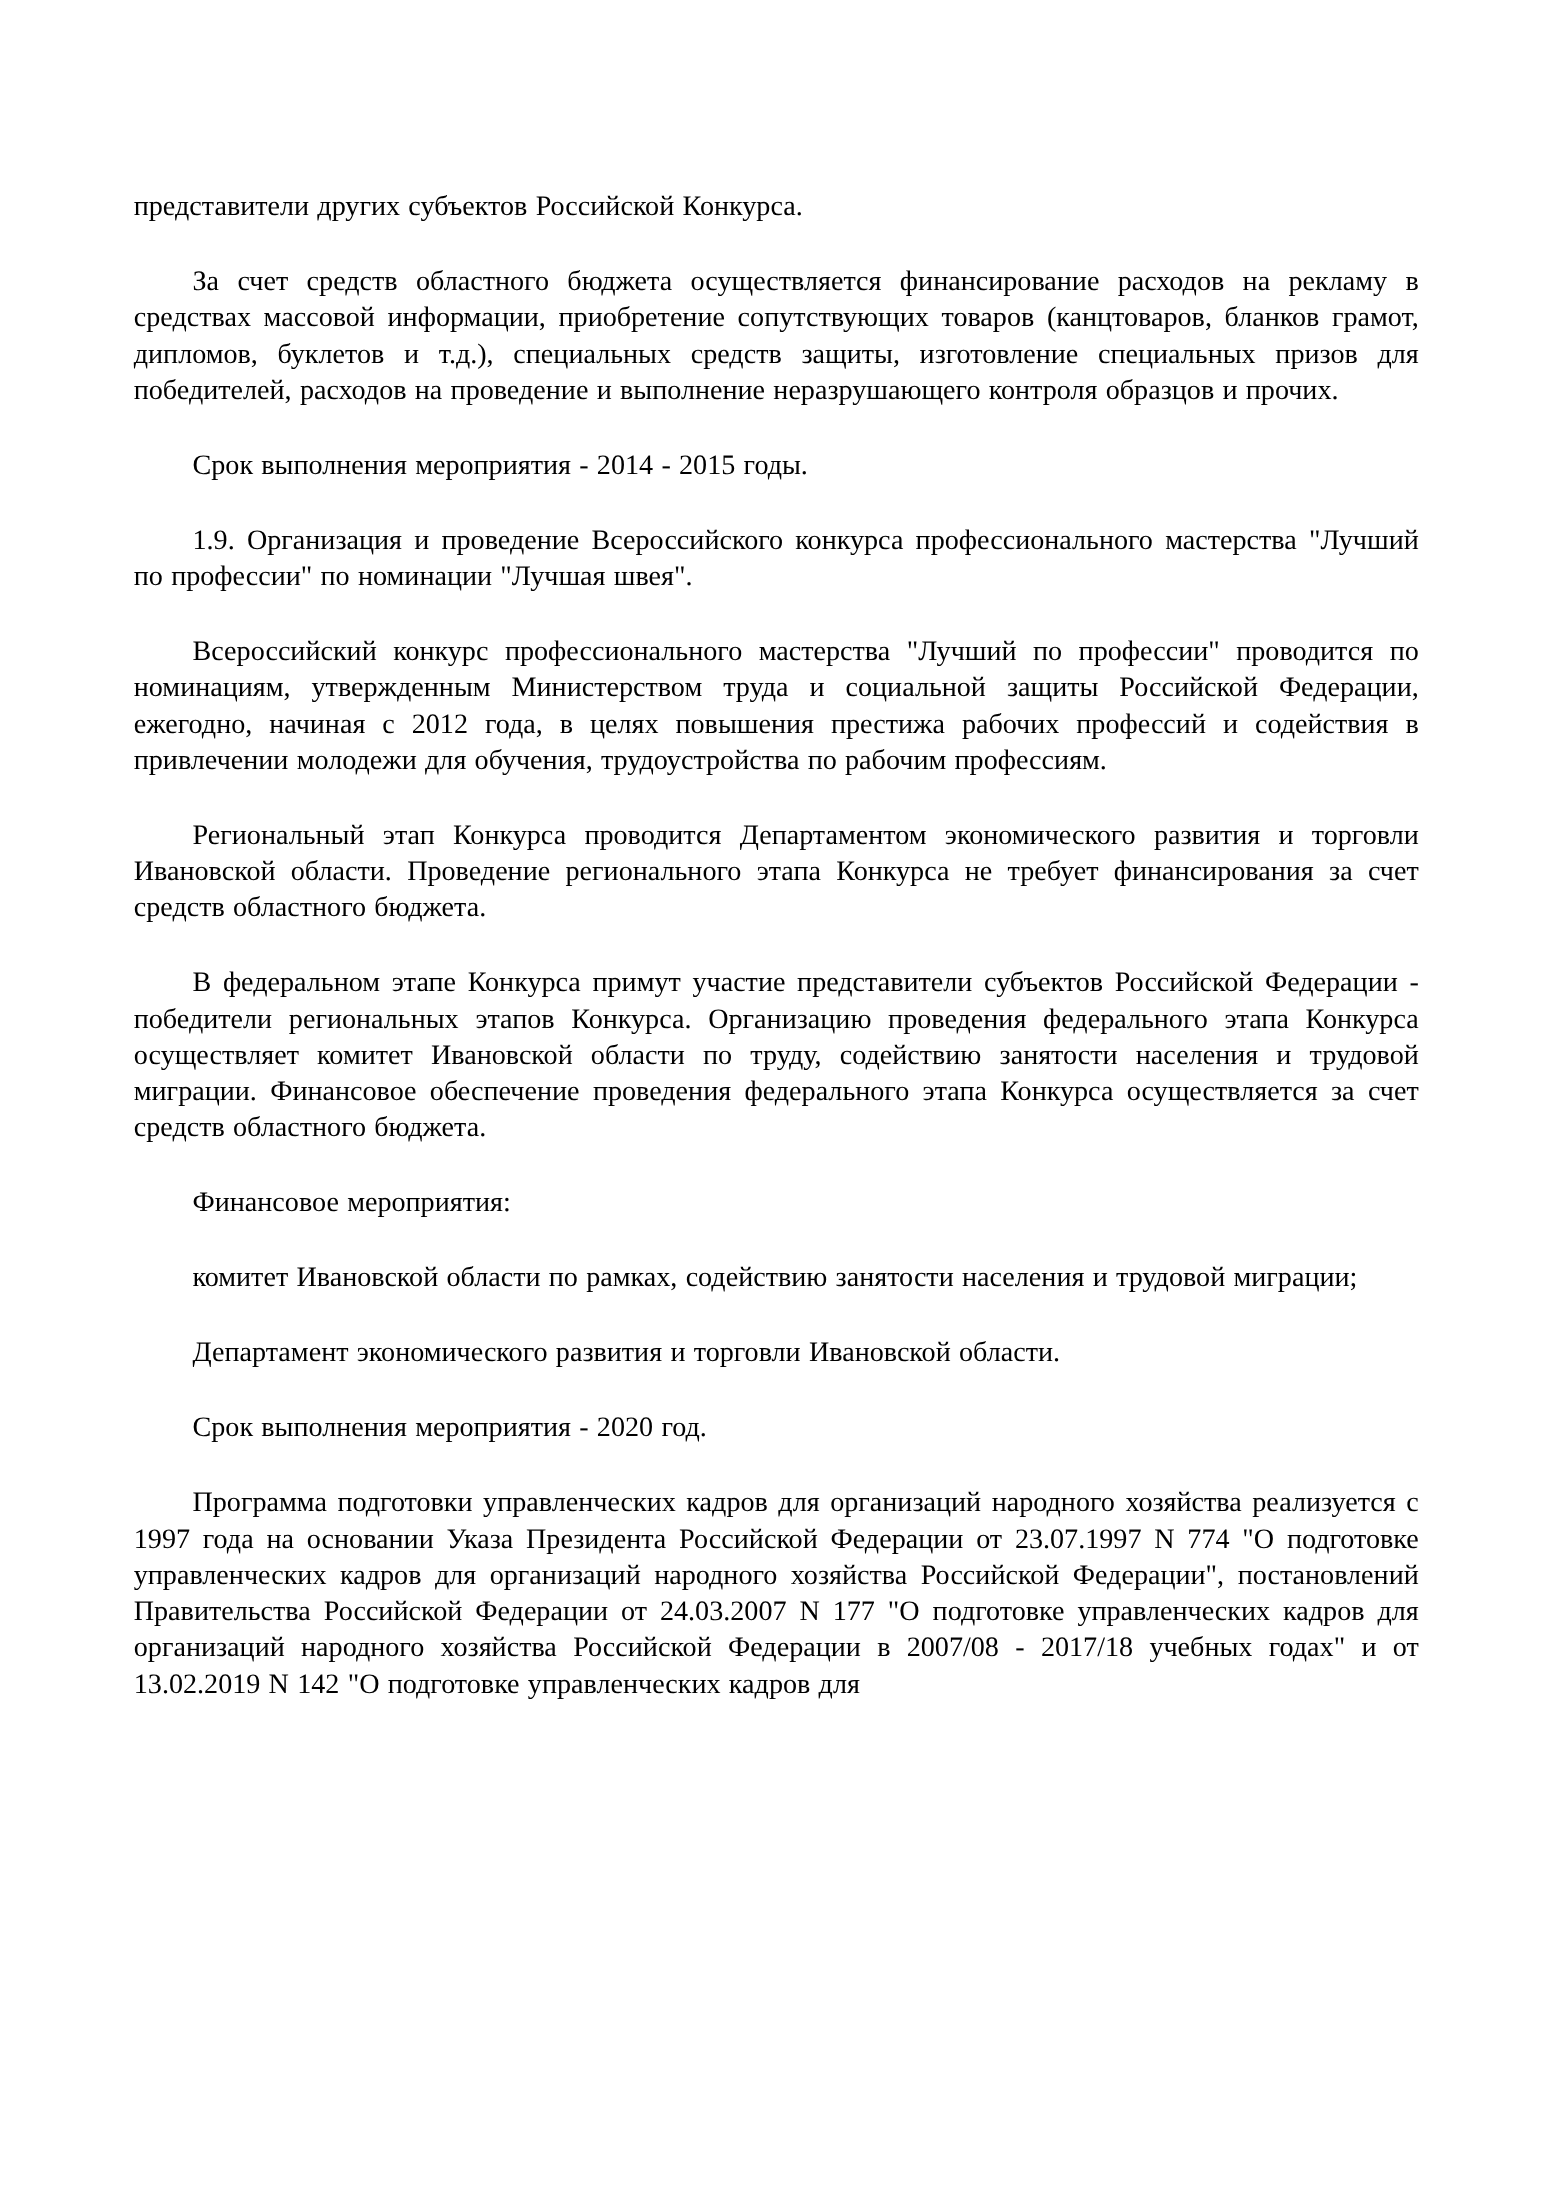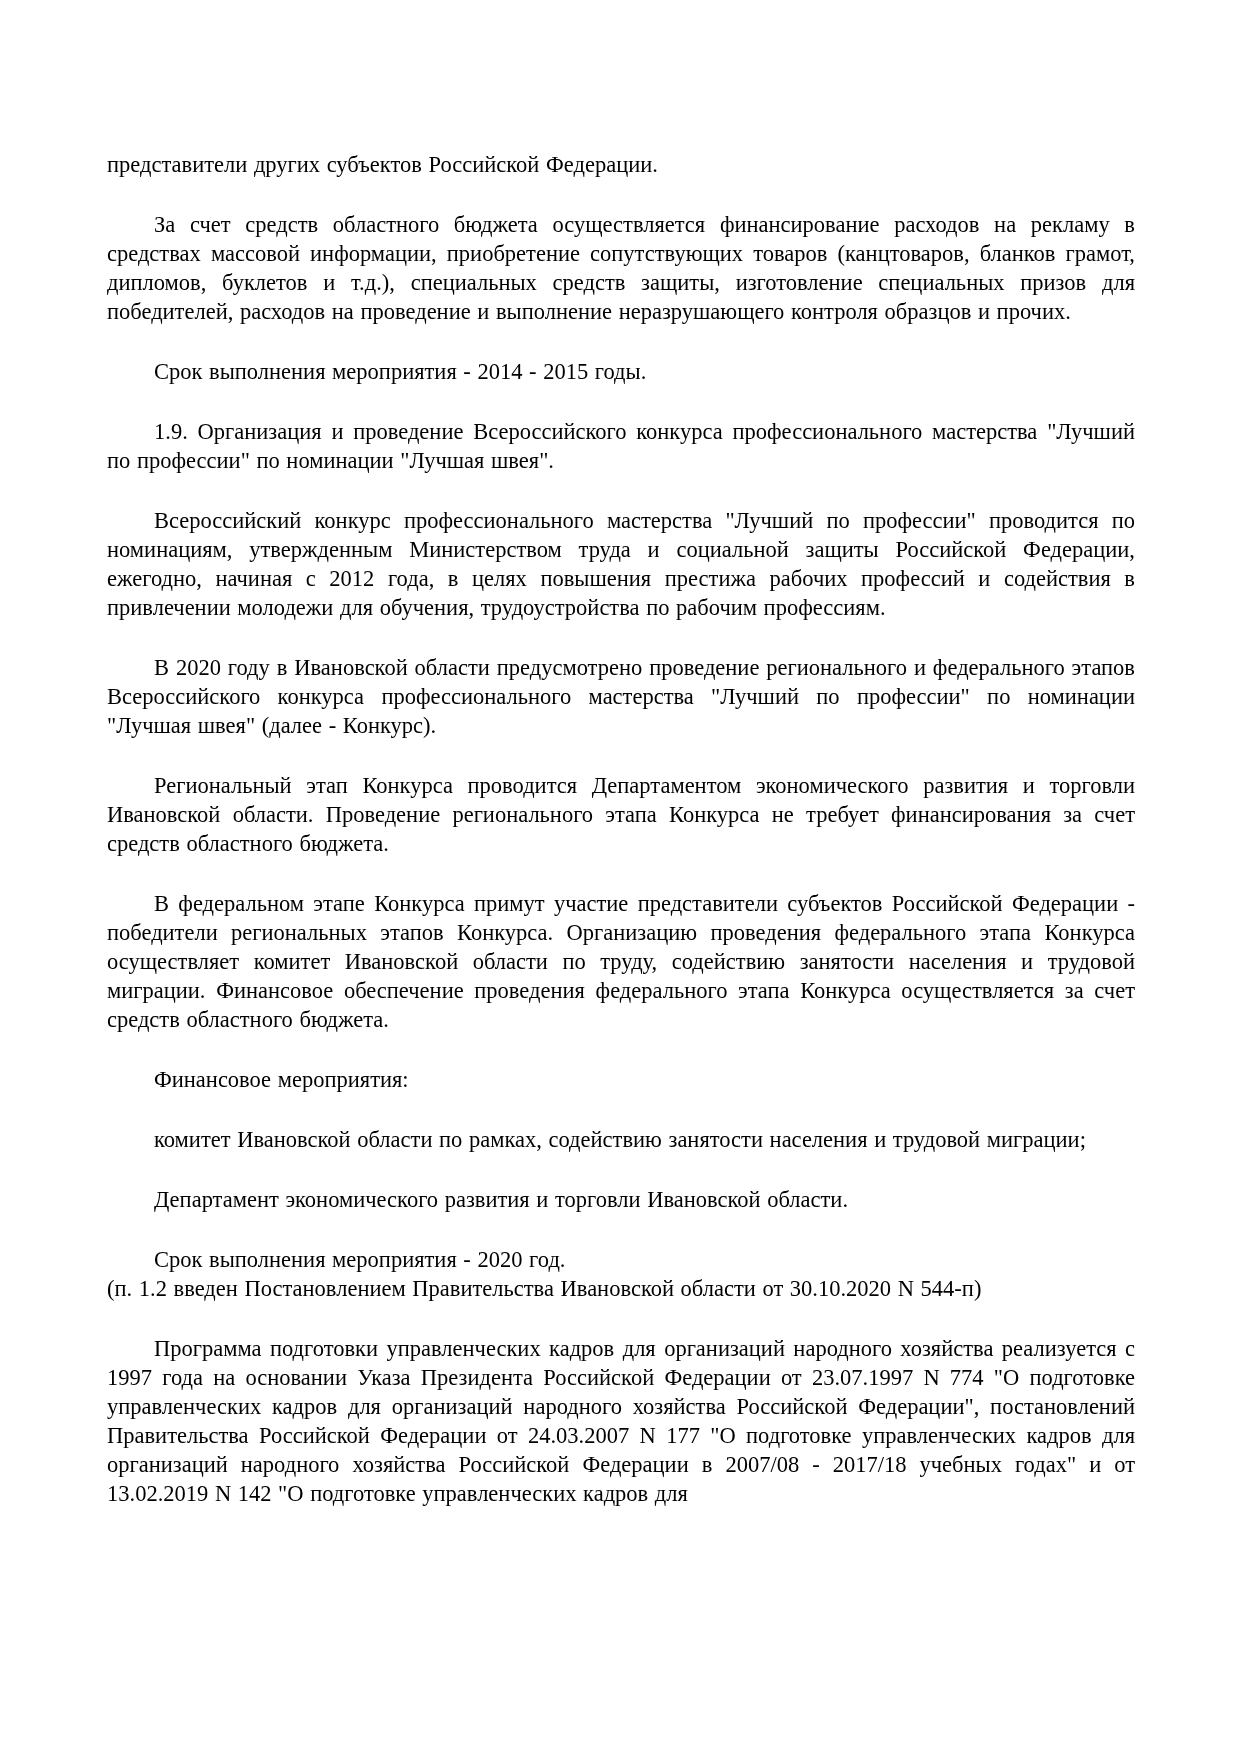--- a/index.html
+++ b/index.html
@@ -27,28 +27,26 @@
     word-spacing: 1px;
   }
   .para.spaced { margin-top: 31px; }
   .para.indent { text-indent: 47px; }
 </style>
 </head>
 <body>
 
 <div class="page">
   <div id="document-body">
-      <p class="para">представители других субъектов Российской Федерации.</p>
+      <p class="para">представители других субъектов Российской Конкурса.</p>
       <p class="para indent spaced">За счет средств областного бюджета осуществляется финансирование расходов на рекламу в средствах массовой информации, приобретение сопутствующих товаров (канцтоваров, бланков грамот, дипломов, буклетов и т.д.), специальных средств защиты, изготовление специальных призов для победителей, расходов на проведение и выполнение неразрушающего контроля образцов и прочих.</p>
       <p class="para indent spaced">Срок выполнения мероприятия - 2014 - 2015 годы.</p>
       <p class="para indent spaced">1.9. Организация и проведение Всероссийского конкурса профессионального мастерства "Лучший по профессии" по номинации "Лучшая швея".</p>
       <p class="para indent spaced">Всероссийский конкурс профессионального мастерства "Лучший по профессии" проводится по номинациям, утвержденным Министерством труда и социальной защиты Российской Федерации, ежегодно, начиная с 2012 года, в целях повышения престижа рабочих профессий и содействия в привлечении молодежи для обучения, трудоустройства по рабочим профессиям.</p>
-      <p class="para indent spaced">В 2020 году в Ивановской области предусмотрено проведение регионального и федерального этапов Всероссийского конкурса профессионального мастерства "Лучший по профессии" по номинации "Лучшая швея" (далее - Конкурс).</p>
       <p class="para indent spaced">Региональный этап Конкурса проводится Департаментом экономического развития и торговли Ивановской области. Проведение регионального этапа Конкурса не требует финансирования за счет средств областного бюджета.</p>
       <p class="para indent spaced">В федеральном этапе Конкурса примут участие представители субъектов Российской Федерации - победители региональных этапов Конкурса. Организацию проведения федерального этапа Конкурса осуществляет комитет Ивановской области по труду, содействию занятости населения и трудовой миграции. Финансовое обеспечение проведения федерального этапа Конкурса осуществляется за счет средств областного бюджета.</p>
       <p class="para indent spaced">Финансовое мероприятия:</p>
       <p class="para indent spaced">комитет Ивановской области по рамках, содействию занятости населения и трудовой миграции;</p>
       <p class="para indent spaced">Департамент экономического развития и торговли Ивановской области.</p>
       <p class="para indent spaced">Срок выполнения мероприятия - 2020 год.</p>
-      <p class="para">(п. 1.2 введен Постановлением Правительства Ивановской области от 30.10.2020 N 544-п)</p>
       <p class="para indent spaced">Программа подготовки управленческих кадров для организаций народного хозяйства реализуется с 1997 года на основании Указа Президента Российской Федерации от 23.07.1997 N 774 "О подготовке управленческих кадров для организаций народного хозяйства Российской Федерации", постановлений Правительства Российской Федерации от 24.03.2007 N 177 "О подготовке управленческих кадров для организаций народного хозяйства Российской Федерации в 2007/08 - 2017/18 учебных годах" и от 13.02.2019 N 142 "О подготовке управленческих кадров для</p>
     </div>
 </div>
 
 </body></html>

